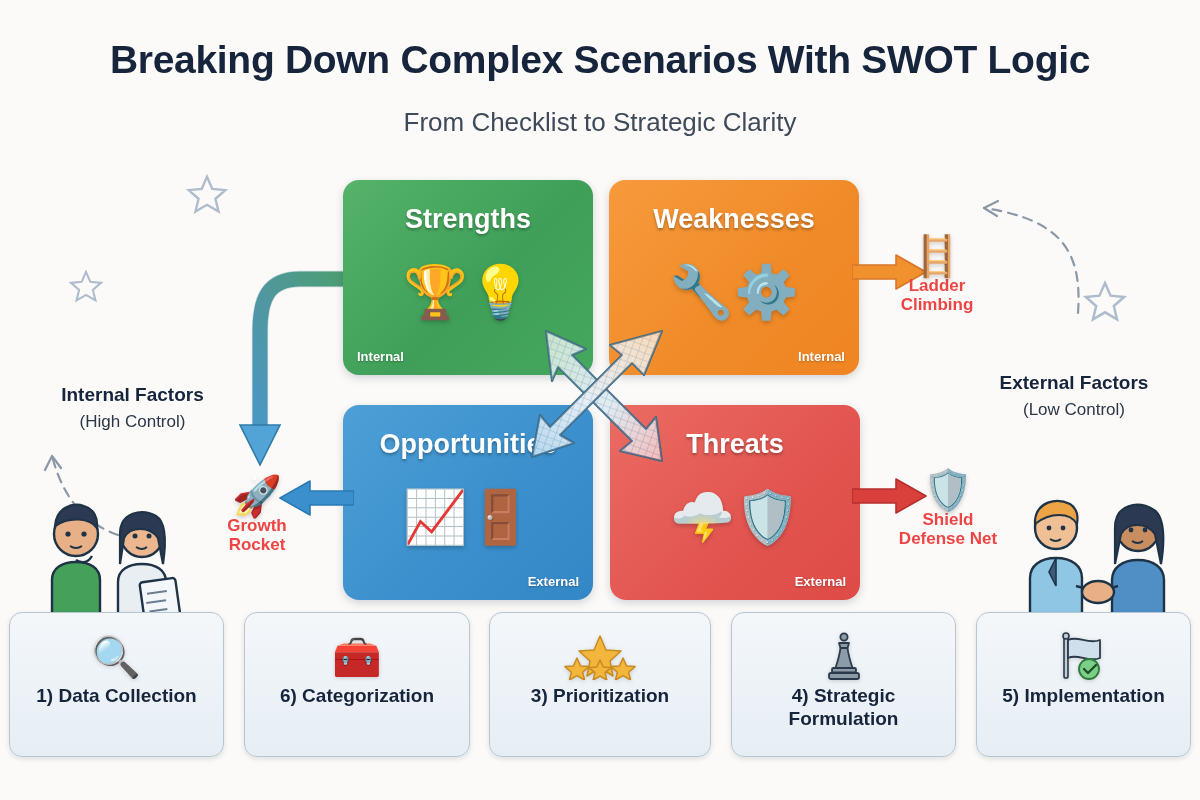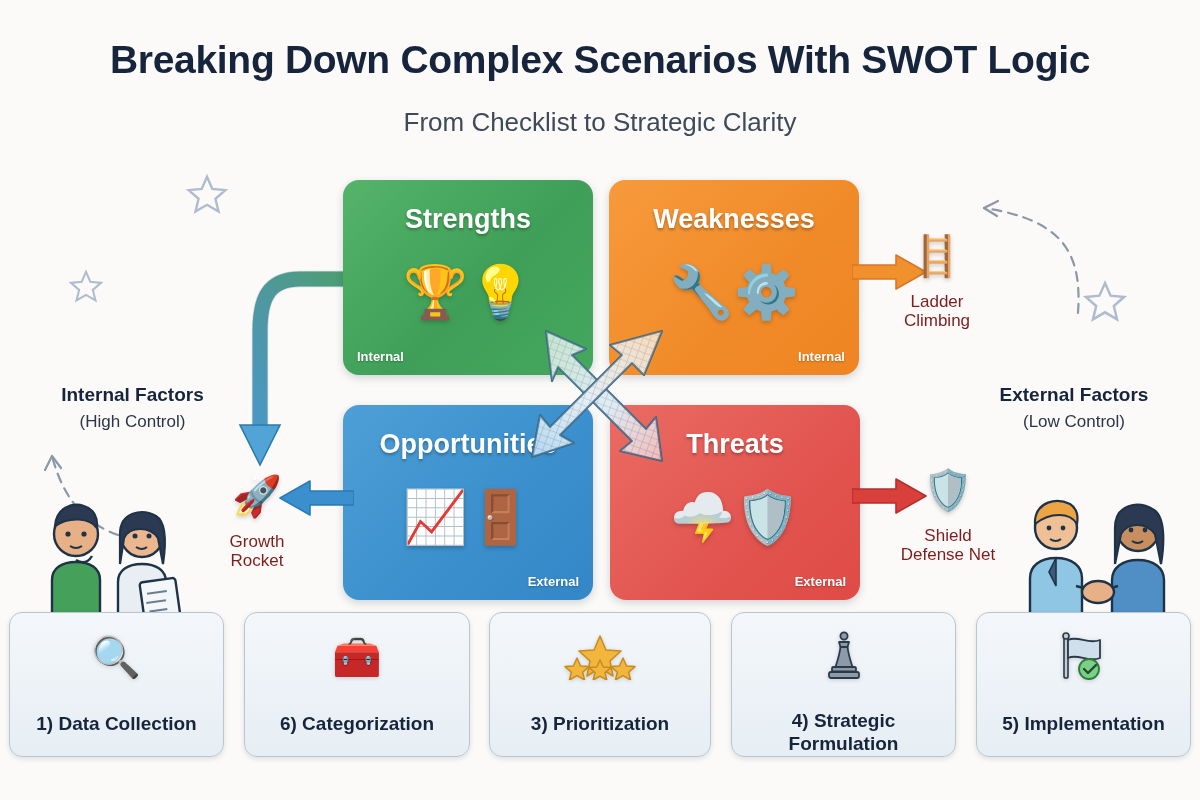--- a/index.html
+++ b/index.html
@@ -54,27 +54,27 @@
   .tag-right{right:14px;}
 
   
   .side-head{
     font-size:19px;font-weight:bold;color:#16243c;text-align:center;white-space:nowrap;margin-top:20px;
   }
   .side-sub{
     font-size:17px;color:#2b3748;text-align:center;white-space:nowrap;margin-top:6px;
   }
   #internal-factors{left:25px;top:364px;width:215px;}
-  #external-factors{left:960px;top:364px;width:228px;}
+  #external-factors{left:960px;top:352px;width:228px;}
 
   
   .callout{position:absolute;text-align:center;width:150px;}
   .callout .ic{font-size:40px;line-height:1;filter:drop-shadow(0 2px 2px rgba(0,0,0,.18));}
   .callout .lbl{
-    font-size:17px;font-weight:normal;color:#7f1d1d;line-height:1.12;margin-top:16px;
+    font-size:17px;font-weight:bold;color:#ef4444;line-height:1.12;margin-top:0;
   }
   #c-rocket{left:182px;top:476px;}
   #c-ladder{left:862px;top:236px;}
   #c-shield{left:873px;top:470px;}
 
   
   .people{position:absolute;}
 
   
   #steps{left:0;top:612px;width:1200px;height:148px;}
@@ -84,21 +84,20 @@
     border:1.5px solid #b8c6d2;border-radius:13px;
     box-shadow:0 2px 5px rgba(30,50,80,.13);
     display:flex;flex-direction:column;align-items:center;justify-content:flex-start;
     padding-top:16px;box-sizing:border-box;
   }
   .step-ic{font-size:40px;line-height:1;height:56px;display:flex;align-items:center;
      filter:drop-shadow(0 1px 2px rgba(0,0,0,.16));}
   .step-lbl{
     font-size:19px;font-weight:bold;color:#16243c;text-align:center;line-height:1.2;
     padding:0 8px;
-    margin-top:28px;
   }
 
   
   .dstar{position:absolute;color:#b9c6d6;}
 </style>
 </head>
 <body>
 
 <div id="stage">
 

